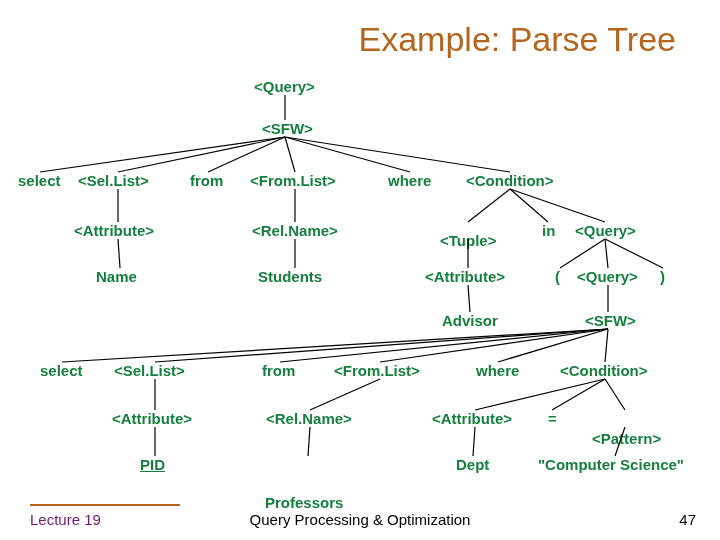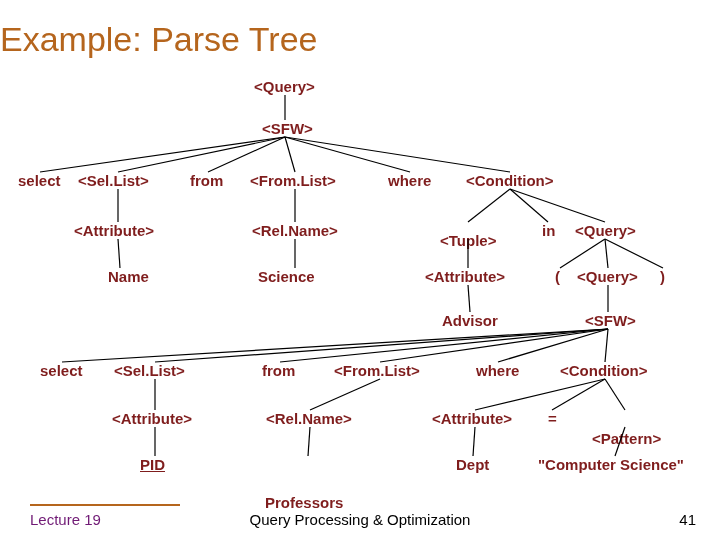--- a/index.html
+++ b/index.html
@@ -10,30 +10,30 @@
     background: #ffffff;
     font-family: Arial, Helvetica, sans-serif;
     position: relative;
     overflow: hidden;
   }
   .title {
     position: absolute;
     top: 20px;
     left: 0;
     width: 676px;
-    text-align: left;
+    text-align: right;
     font-family: "Comic Sans MS", "Comic Sans", cursive, sans-serif;
     font-size: 34px;
     color: #b5651d;
   }
   .node {
     position: absolute;
     font-size: 15px;
     font-weight: bold;
-    color: #7f1d1d;
+    color: #15803d;
     white-space: nowrap;
   }
   svg.edges {
     position: absolute;
     left: 0; top: 0;
     width: 720px; height: 540px;
     pointer-events: none;
   }
   svg.edges line {
     stroke: #000;
@@ -84,22 +84,22 @@
 <div class="node" style="left:250px; top:172px;">&lt;From.List&gt;</div>
 <div class="node" style="left:388px; top:172px;">where</div>
 <div class="node" style="left:466px; top:172px;">&lt;Condition&gt;</div>
 
 <div class="node" style="left:74px;  top:222px;">&lt;Attribute&gt;</div>
 <div class="node" style="left:252px; top:222px;">&lt;Rel.Name&gt;</div>
 <div class="node" style="left:440px; top:232px;">&lt;Tuple&gt;</div>
 <div class="node" style="left:542px; top:222px;">in</div>
 <div class="node" style="left:575px; top:222px;">&lt;Query&gt;</div>
 
-<div class="node" style="left:108px; top:268px;">Name</div>
-<div class="node" style="left:258px; top:268px;">Science</div>
+<div class="node" style="left:96px; top:268px;">Name</div>
+<div class="node" style="left:258px; top:268px;">Students</div>
 <div class="node" style="left:425px; top:268px;">&lt;Attribute&gt;</div>
 <div class="node" style="left:555px; top:268px;">(</div>
 <div class="node" style="left:577px; top:268px;">&lt;Query&gt;</div>
 <div class="node" style="left:660px; top:268px;">)</div>
 
 <div class="node" style="left:442px; top:312px;">Advisor</div>
 <div class="node" style="left:585px; top:312px;">&lt;SFW&gt;</div>
 
 <div class="node" style="left:40px;  top:362px;">select</div>
 <div class="node" style="left:114px; top:362px;">&lt;Sel.List&gt;</div>
@@ -172,13 +172,13 @@
   <line x1="605" y1="379" x2="625" y2="410"></line>
 
   <line x1="475" y1="427" x2="473" y2="456"></line>
 
   <line x1="625" y1="427" x2="615" y2="456"></line>
 </svg>
 
 <div class="footer-rule"></div>
 <div class="footer-left">Lecture 19</div>
 <div class="footer-center">Query Processing &amp; Optimization</div>
-<div class="footer-right">41</div>
+<div class="footer-right">47</div>
 
 </body></html>

